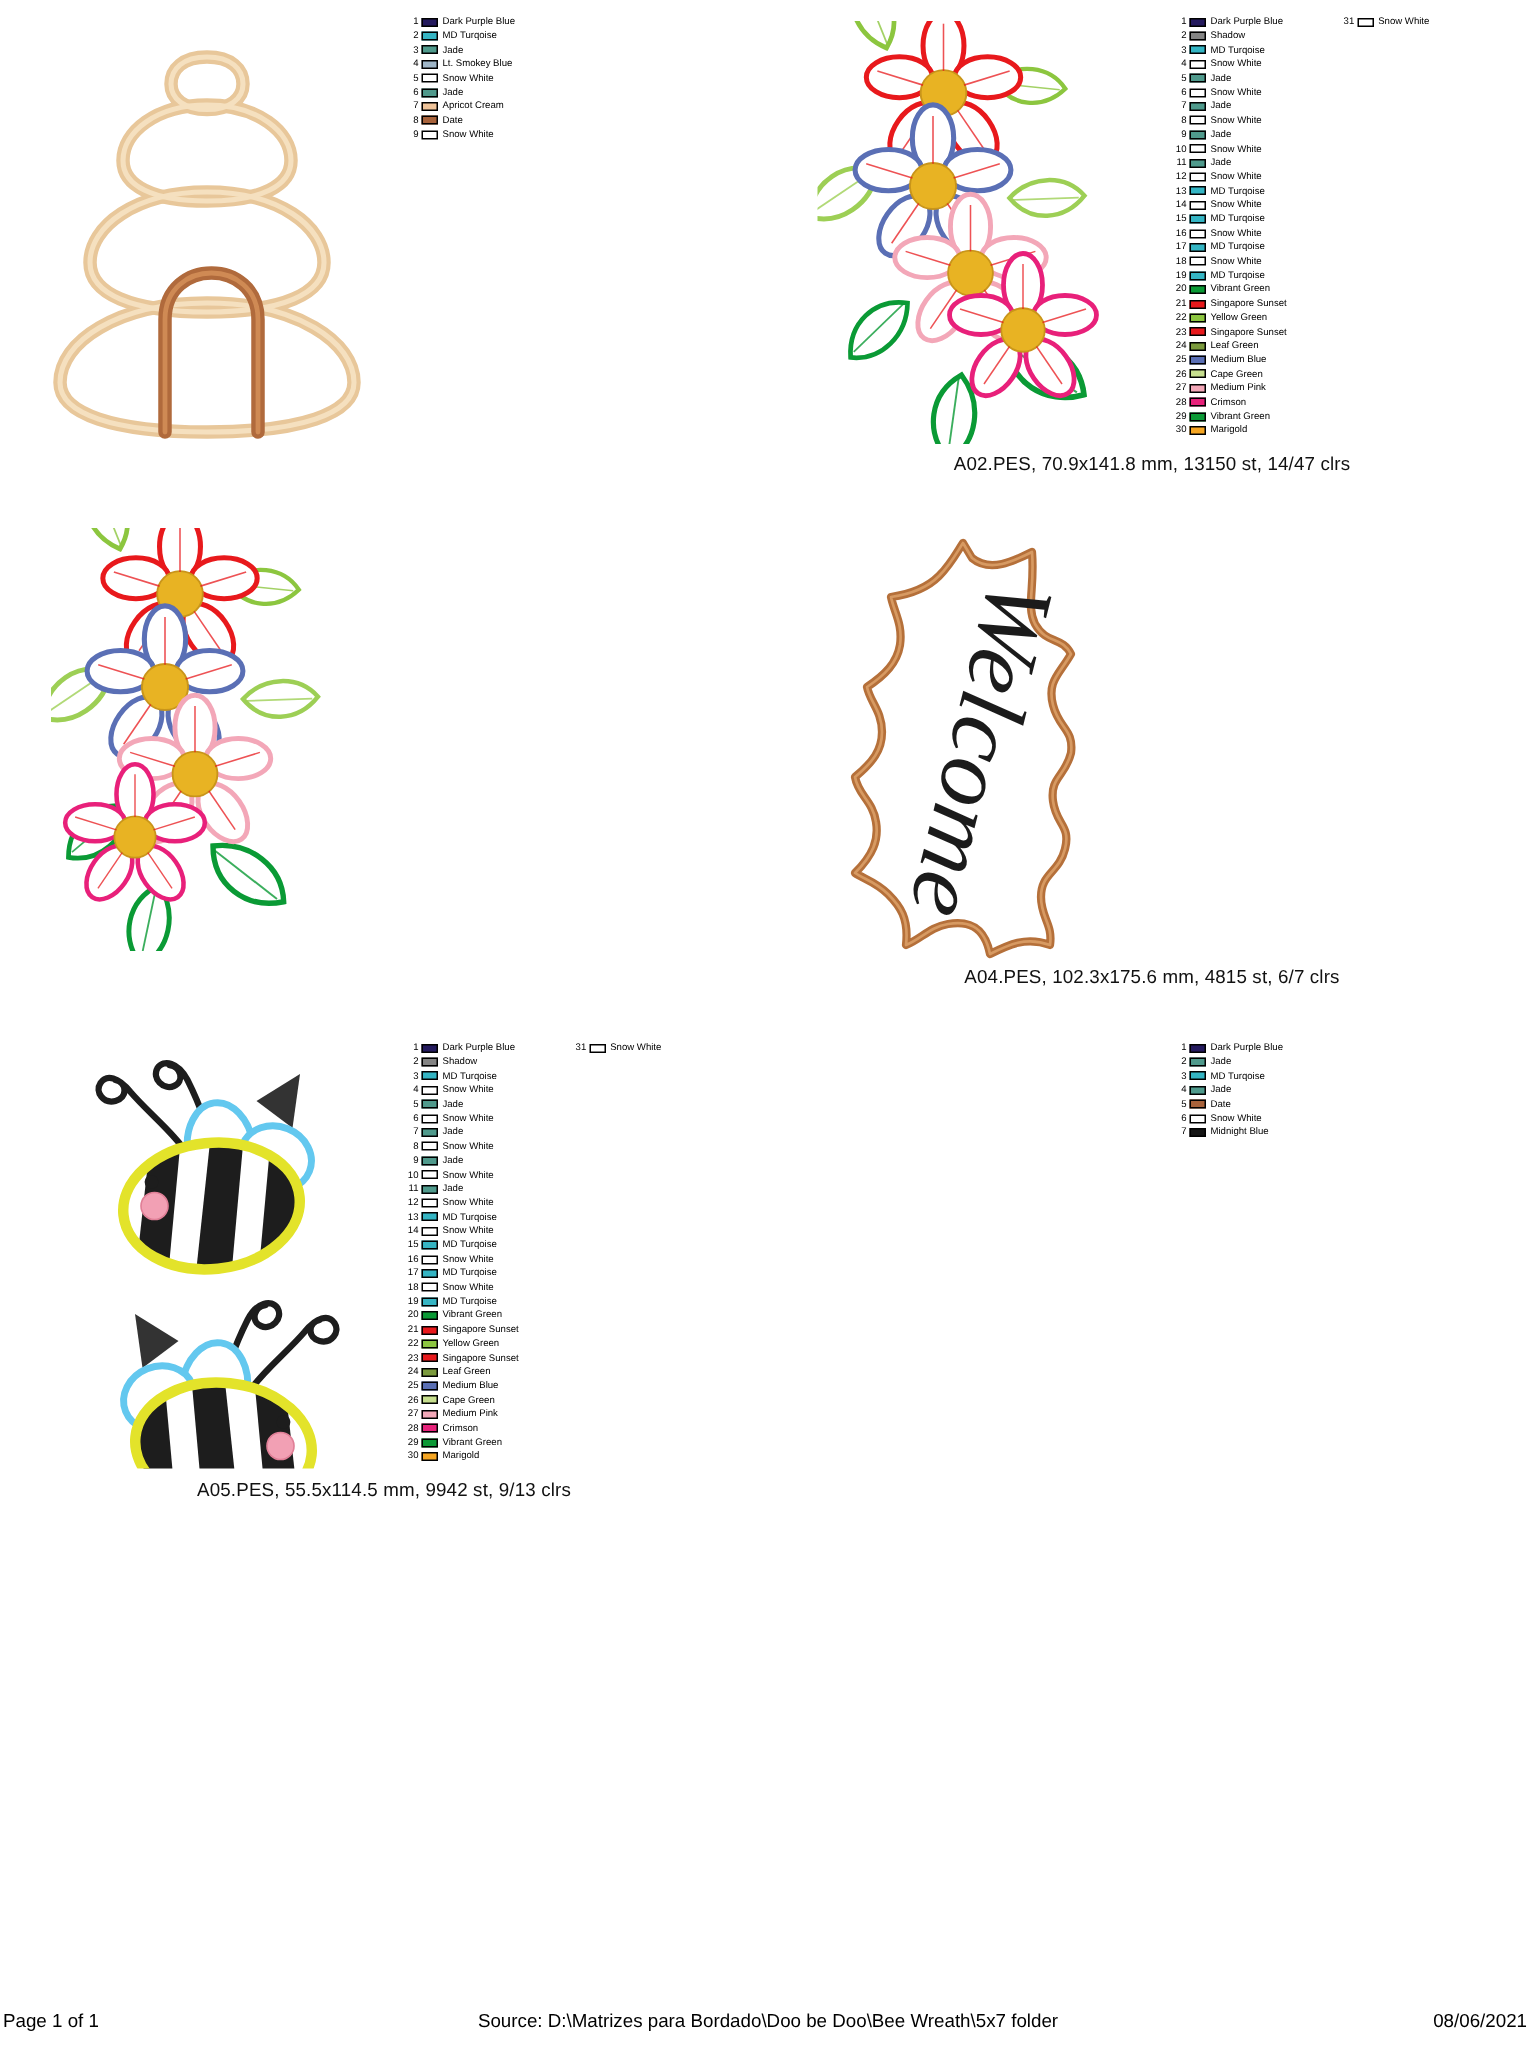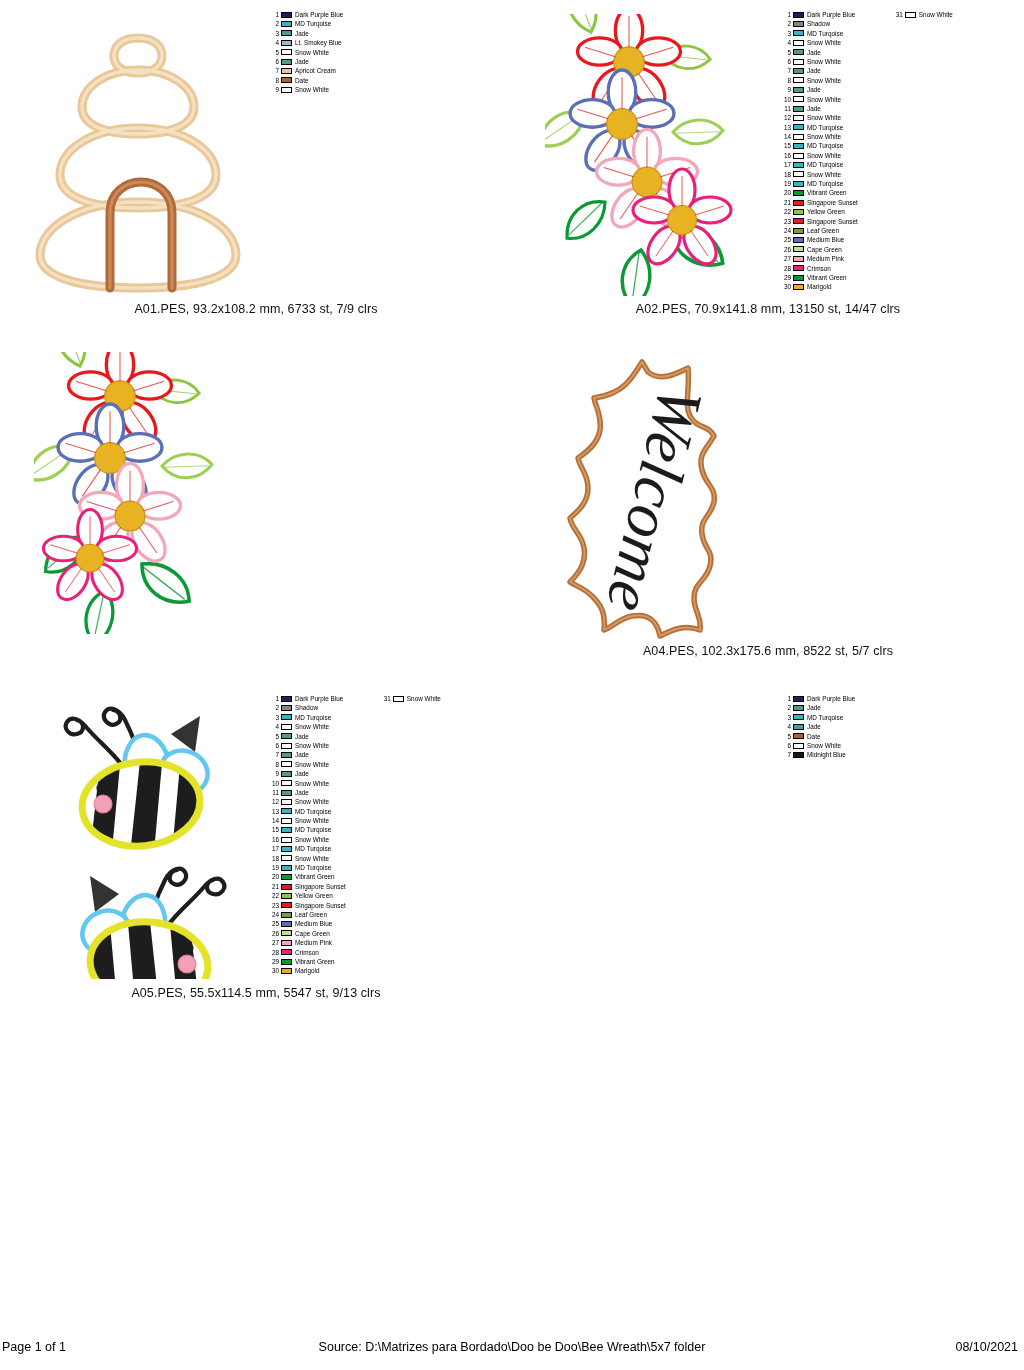--- a/index.html
+++ b/index.html
@@ -107,21 +107,20 @@
             <span class="legname">Date</span>
           </div>
           <div class="legrow">
             <span class="legnum">9</span>
             <span class="swatch" style="background: rgb(255, 255, 255);"></span>
             <span class="legname">Snow White</span>
           </div>
         </div>
       <div class="legcol" style="margin-left:32px;"></div>
     </div>
-    <div class="caption" style="left:0;top:302px;width:512px;">A01.PES, 93.2x108.2 mm, 6733 st, 7/9 clrs</div>
   </div>
 
   <div class="block" style="left:512px;top:0;width:512px;height:342px;">
     <div class="art" style="left:33px;top:14px;width:200px;height:282px;">
       <svg width="200" height="282" viewBox="0 0 200 282">
         <defs>
           <g id="daisyA">
             <g fill="#ffffff" stroke-width="3.2" stroke-linejoin="round">
               <ellipse cx="0" cy="-30" rx="13" ry="21"></ellipse>
               <ellipse cx="28" cy="-10" rx="21" ry="13"></ellipse>
@@ -613,21 +612,21 @@
             <span class="legname">Snow White</span>
           </div>
           <div class="legrow">
             <span class="legnum">7</span>
             <span class="swatch" style="background: rgb(21, 21, 21);"></span>
             <span class="legname">Midnight Blue</span>
           </div>
         </div>
       <div class="legcol" style="margin-left:32px;"></div>
     </div>
-    <div class="caption" style="left:0;top:302px;width:512px;">A04.PES, 102.3x175.6 mm, 8522 st, 5/7 clrs</div>
+    <div class="caption" style="left:0;top:302px;width:512px;">A04.PES, 102.3x175.6 mm, 4815 st, 6/7 clrs</div>
   </div>
 
   <div class="block" style="left:0;top:684px;width:512px;height:342px;">
     <div class="art" style="left:55px;top:10px;width:180px;height:285px;">
       <svg width="180" height="285" viewBox="0 0 180 285">
 
         <g>
           <g fill="none" stroke="#1d1d1d" stroke-width="4.2" stroke-linecap="round">
             <path d="M72 78 C62 62 44 48 32 34 C24 24 16 22 12 28 C8 34 14 42 22 40 C30 38 30 28 22 26"></path>
             <path d="M86 74 C84 56 76 38 70 26 C64 14 54 12 50 18 C46 25 54 33 61 30 C68 27 66 17 58 16"></path>
@@ -674,22 +673,22 @@
               <path d="M126 60 L146 60 L140 170 L116 170 Z"></path>
             </g>
             <ellipse cx="86" cy="110" rx="59" ry="42" transform="rotate(-6 86 110)" fill="none" stroke="#e3e32a" stroke-width="7"></ellipse>
           </g>
           <circle cx="48" cy="110" r="9" fill="#f2a0b4" stroke="#e07f97" stroke-width="1.1"></circle>
           <circle cx="46" cy="94" r="4.6" fill="#1d1d1d"></circle>
         </g>
       </svg>
     </div>
 
-    <div class="caption" style="left:0;top:302px;width:512px;">A05.PES, 55.5x114.5 mm, 5547 st, 9/13 clrs</div>
+    <div class="caption" style="left:0;top:302px;width:512px;">A05.PES, 55.5x114.5 mm, 9942 st, 9/13 clrs</div>
   </div>
 
   <div class="footer">
     <span class="fl">Page 1 of 1</span>
     <span class="fc">Source: D:\Matrizes para Bordado\Doo be Doo\Bee Wreath\5x7 folder</span>
-    <span class="fr">08/10/2021</span>
+    <span class="fr">08/06/2021</span>
   </div>
 
 </div>
 
 </body></html>

